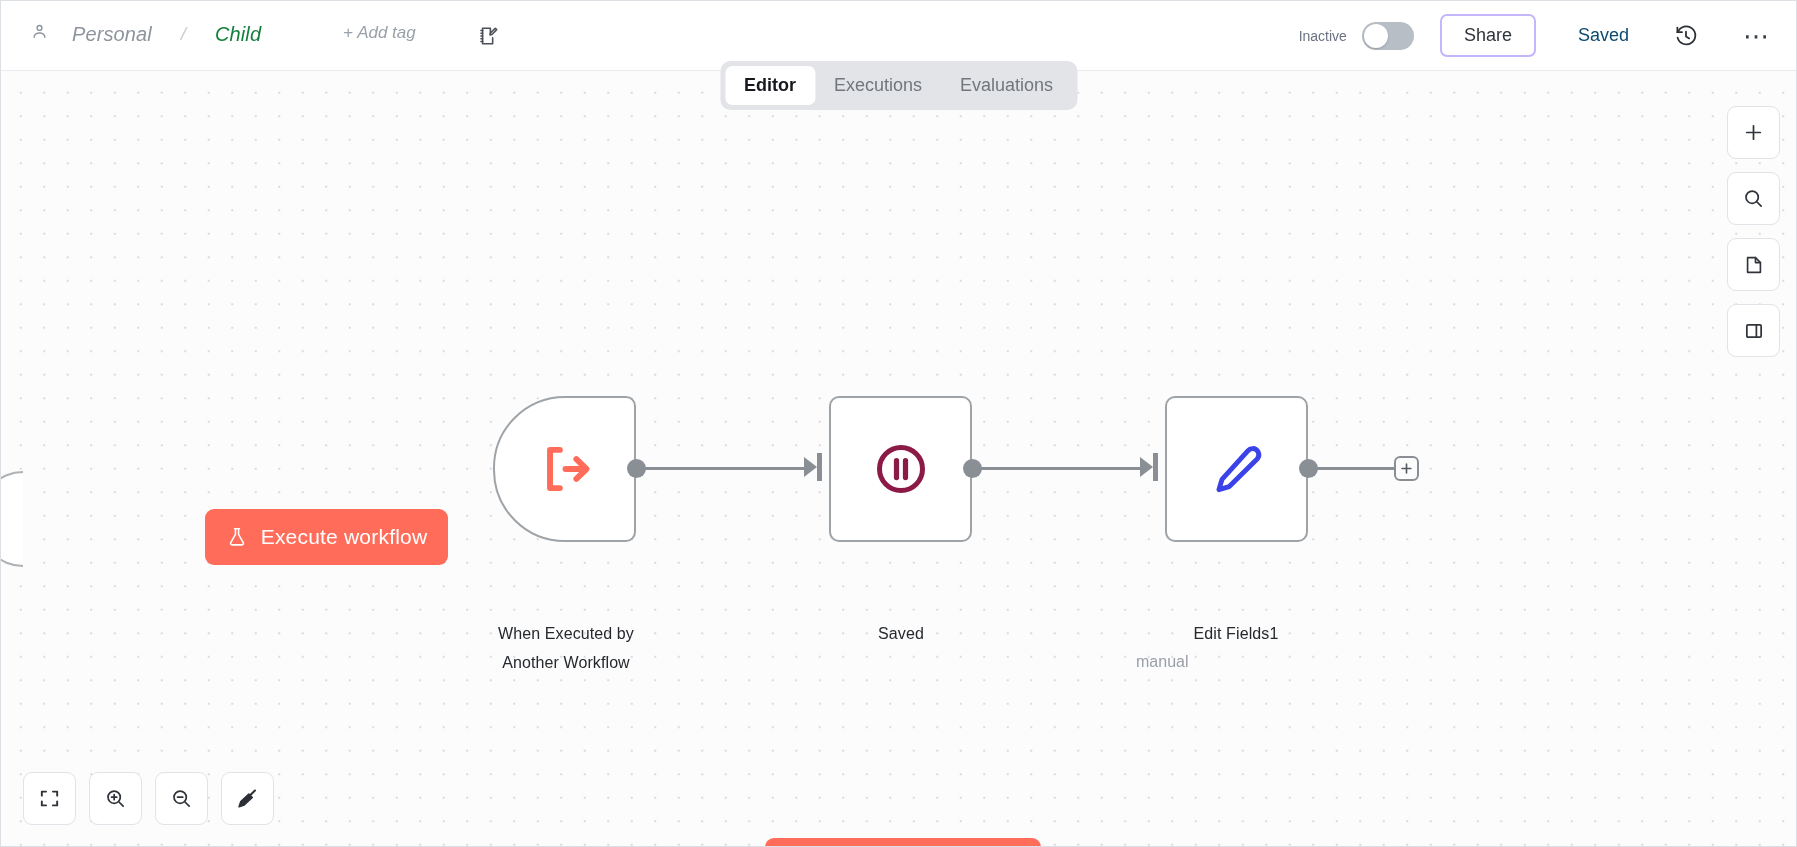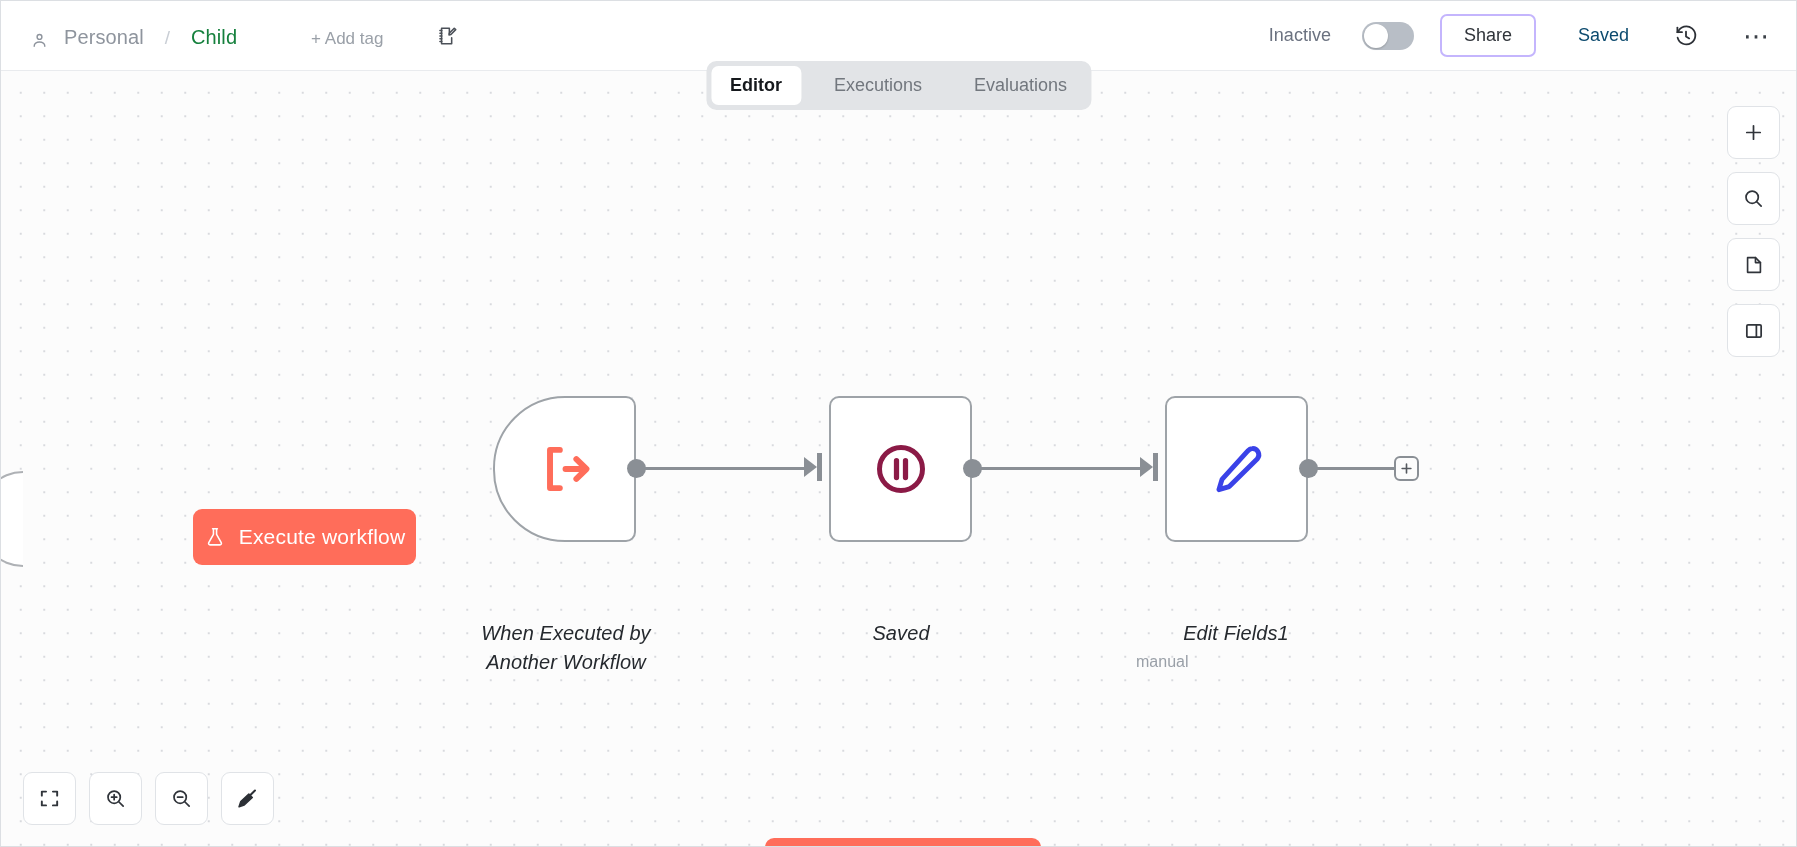--- a/index.html
+++ b/index.html
@@ -19,39 +19,39 @@
 
   
   .header {
     position: absolute; top: 0; left: 0;
     width: 100%; height: 70px;
     background: #ffffff;
     border-bottom: 1px solid #e9ebee;
     display: flex; align-items: center;
     z-index: 30;
   }
-  .hdr-left { display: flex; align-items: flex-end; padding-left: 30px; gap: 8px; }
+  .hdr-left { display: flex; align-items: flex-start; padding-left: 30px; gap: 16px; font-style: italic; }
   .person-icon { width: 17px; height: 17px; margin-right: 8px; display:block; }
   .crumb-personal {
     font-size: 20px; color: #8e949d; letter-spacing: .1px;
   }
   .crumb-sep { font-size: 19px; color: #c9ced5; margin: 0 13px; }
   .crumb-child { font-size: 20px; color: #15803d; letter-spacing: .1px; }
   .add-tag {
     font-size: 17px; color: #9aa0a8; margin-left: 66px; cursor: pointer;
   }
   .note-icon-btn {
     margin-left: 44px; width: 26px; height: 26px; display:flex;
     align-items:center; justify-content:center; cursor:pointer;
   }
 
   .hdr-right {
     margin-left: auto; display: flex; align-items: center; padding-right: 26px;
   }
-  .inactive-label { font-size: 18px; color: #6b7280; margin-right: 31px; text-align: right; }
+  .inactive-label { font-size: 14px; color: #6b7280; margin-right: 15px; text-align: right; }
   .toggle {
     width: 52px; height: 28px; border-radius: 14px; background: #b8bec6;
     position: relative; cursor: pointer;
   }
   .toggle .knob {
     position: absolute; top: 2px; left: 2px;
     width: 24px; height: 24px; border-radius: 50%;
     background: #fff; box-shadow: 0 1px 2px rgba(0,0,0,.2);
   }
   .share-btn {
@@ -61,21 +61,21 @@
     background: #fff; font-size: 18px; color: #30343a; cursor: pointer;
   }
   .saved-label { margin-left: 42px; font-size: 18px; color: #0c4a6e; }
   .hist-btn { margin-left: 44px; width: 26px; height: 26px; cursor: pointer; display:flex; align-items:center; justify-content:center;}
   .dots-btn { margin-left: 44px; font-size: 26px; color: #3b4047; line-height: 10px; cursor: pointer; letter-spacing: 1px;}
 
   
   .tabs {
     position: absolute; top: 60px; left: 50%; transform: translateX(-50%);
     background: #e2e4e7; border-radius: 10px;
-    padding: 5px; display: flex; gap: 14px; z-index: 40;
+    padding: 5px; display: flex; gap: 0; z-index: 40;
   }
   .tab {
     padding: 9px 19px; border-radius: 7px; font-size: 18px;
     color: #72777e; cursor: pointer; white-space: nowrap;
   }
   .tab.active { background: #ffffff; color: #16191d; font-weight: 600; }
 
   
   .canvas {
     position: absolute; top: 70px; left: 0;
@@ -104,26 +104,25 @@
     border: 2.4px solid #9ea3a8;
     border-radius: 10px;
     display: flex; align-items: center; justify-content: center;
   }
   .node.trigger {
     border-radius: 72px 10px 10px 72px;
   }
   .node-label {
     position: absolute;
     text-align: center;
-    font-size: 20px;
+    font-size: 16px;
     color: #25292e;
     line-height: 29px;
     white-space: pre-line;
     letter-spacing: .1px;
-    font-style: italic;
   }
   .node-sub {
     position: absolute;
     text-align: left;
     font-size: 16px;
     color: #9aa0a8;
   }
 
   
   .out-dot {
@@ -157,22 +156,22 @@
     background: #ff6d5a;
     color: #ffffff;
     border: none; border-radius: 9px;
     display: flex; align-items: center; justify-content: center;
     gap: 13px;
     cursor: pointer;
     font-size: 21px;
     letter-spacing: .2px;
   }
   .exec-btn.node-exec {
-    position: absolute; left: 192px; top: 438px;
-    width: 223px; height: 56px;
+    position: absolute; left: 204px; top: 438px;
+    width: 243px; height: 56px;
   }
   .exec-btn.bottom-exec {
     position: absolute; left: 764px; top: 767px;
     width: 276px; height: 58px;
     z-index: 25;
   }
 
   
   .right-tools {
     position: absolute; right: 18px; top: 35px;

